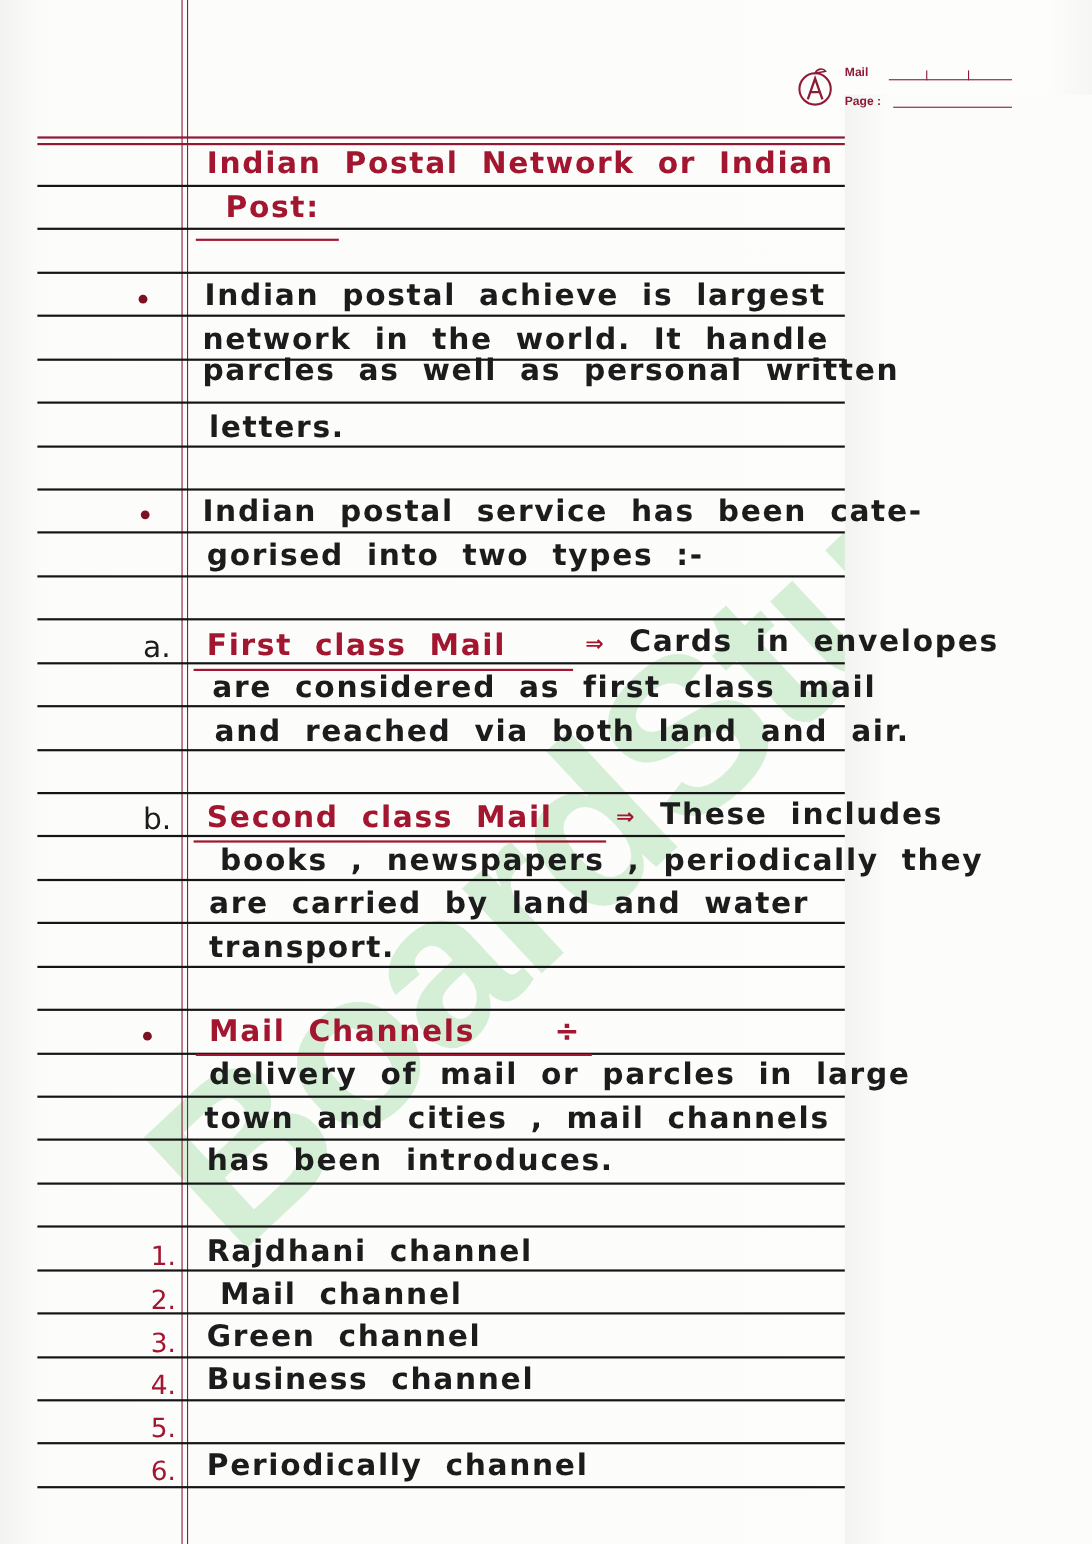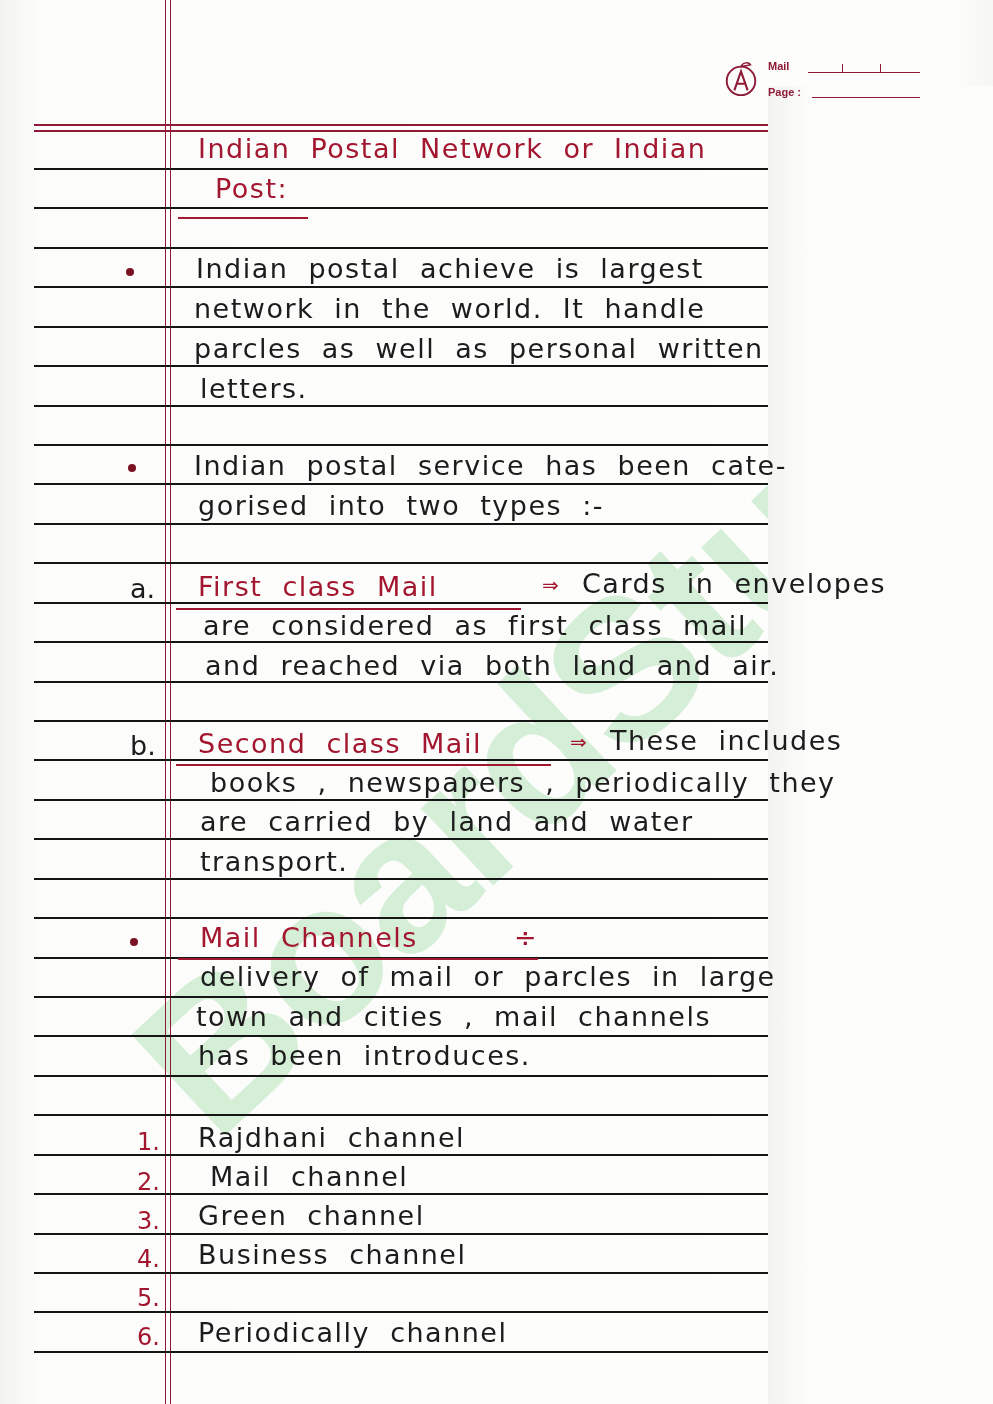--- a/index.html
+++ b/index.html
@@ -73,22 +73,21 @@
     
     .hw {
       position: absolute;
       font-family: "DejaVu Sans", sans-serif;
       font-size: 27px;
       letter-spacing: 1.5px;
       word-spacing: 10px;
       color: #1c1c1c;
       white-space: nowrap;
       line-height: 1;
-      font-weight: 400;
-      margin-left: 10px;
+      font-weight: 700;
     }
     .red { color: #a3162f; }
     .ul-red {
       position: absolute;
       height: 2px;
       background: #a3162f;
     }
     .bullet {
       position: absolute;
       width: 8px; height: 8px;
@@ -188,21 +187,21 @@
     <div class="fill" style="left:90px; top:41px; width:108px;"></div>
   </div>
 
   <div class="hw red" style="left:188px; top:135px;">Indian Postal Network or Indian</div>
   <div class="hw red" style="left:205px; top:175px;">Post:</div>
   <div class="ul-red" style="left:178px; top:217px; width:130px;"></div>
 
   <div class="bullet" style="left:126px; top:268px;"></div>
   <div class="hw" style="left:186px; top:255px;">Indian postal achieve is largest</div>
   <div class="hw" style="left:184px; top:295px;">network in the world. It handle</div>
-  <div class="hw" style="left:184px; top:335px;">parcles as well as personal written</div>
+  <div class="hw" style="left:184px; top:323px;">parcles as well as personal written</div>
   <div class="hw" style="left:190px; top:375px;">letters.</div>
 
   <div class="bullet" style="left:128px; top:464px;"></div>
   <div class="hw" style="left:184px; top:452px;">Indian postal service has been cate-</div>
   <div class="hw" style="left:188px; top:492px;">gorised into two types :-</div>
 
   <div class="label" style="left:130px; top:575px;">a.</div>
   <div class="hw red" style="left:188px; top:573px;">First class Mail</div>
   <div class="ul-red" style="left:176px; top:608px; width:345px;"></div>
   <div class="hw red" style="left:532px; top:575px; font-size:20px;">⇒</div>

